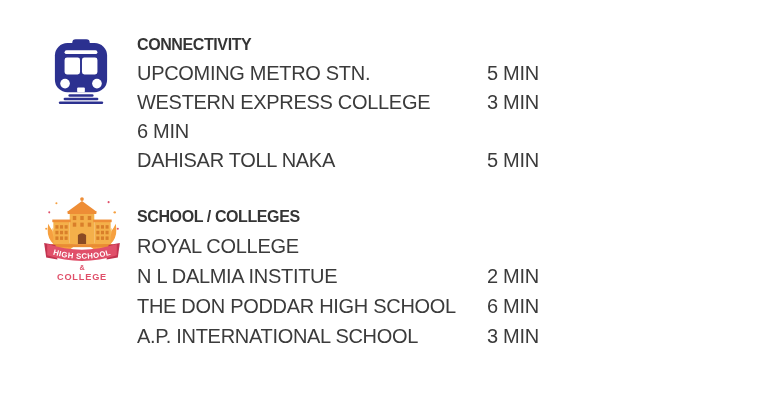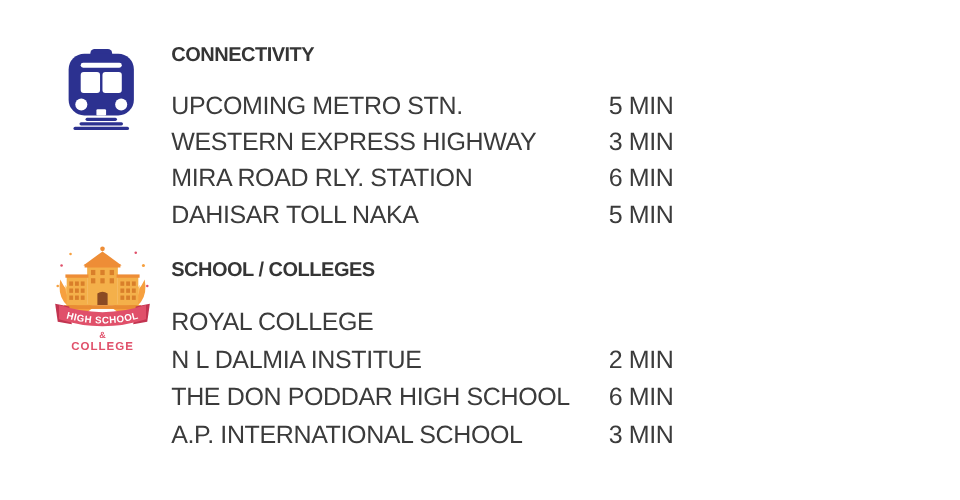--- a/index.html
+++ b/index.html
@@ -21,21 +21,21 @@
 
   .content { margin-left: 137px; width: 520px; }
 
   .section-title {
     font-size: 16px;
     font-weight: bold;
     letter-spacing: -0.4px;
     line-height: 29px;
     color: #353535;
   }
-  .rows { margin-top: 12px; }
+  .rows { margin-top: 0; }
   .row { display: flex; font-size: 20px; letter-spacing: -0.3px; }
   #section-connectivity .row { line-height: 29px; }
   #section-schools .row { line-height: 30px; }
   .row-label { width: 350px; flex: 0 0 350px; }
   .row-time { white-space: nowrap; text-align: right; }
 
   svg { display: block; }
 </style>
 </head>
 <body>
@@ -61,25 +61,24 @@
     </svg>
   </div>
   <div class="content">
     <div class="section-title">CONNECTIVITY</div>
     <div class="rows">
       <div class="row">
         <span class="row-label">UPCOMING METRO STN.</span>
         <span class="row-time">5 MIN</span>
       </div>
       <div class="row">
-        <span class="row-label">WESTERN EXPRESS HIGHWAY</span>
+        <span class="row-label">WESTERN EXPRESS COLLEGE</span>
         <span class="row-time">3 MIN</span>
       </div>
       <div class="row">
-        <span class="row-label">MIRA ROAD RLY. STATION</span>
         <span class="row-time">6 MIN</span>
       </div>
       <div class="row">
         <span class="row-label">DAHISAR TOLL NAKA</span>
         <span class="row-time">5 MIN</span>
       </div>
     </div>
   </div>
 </div>
 

